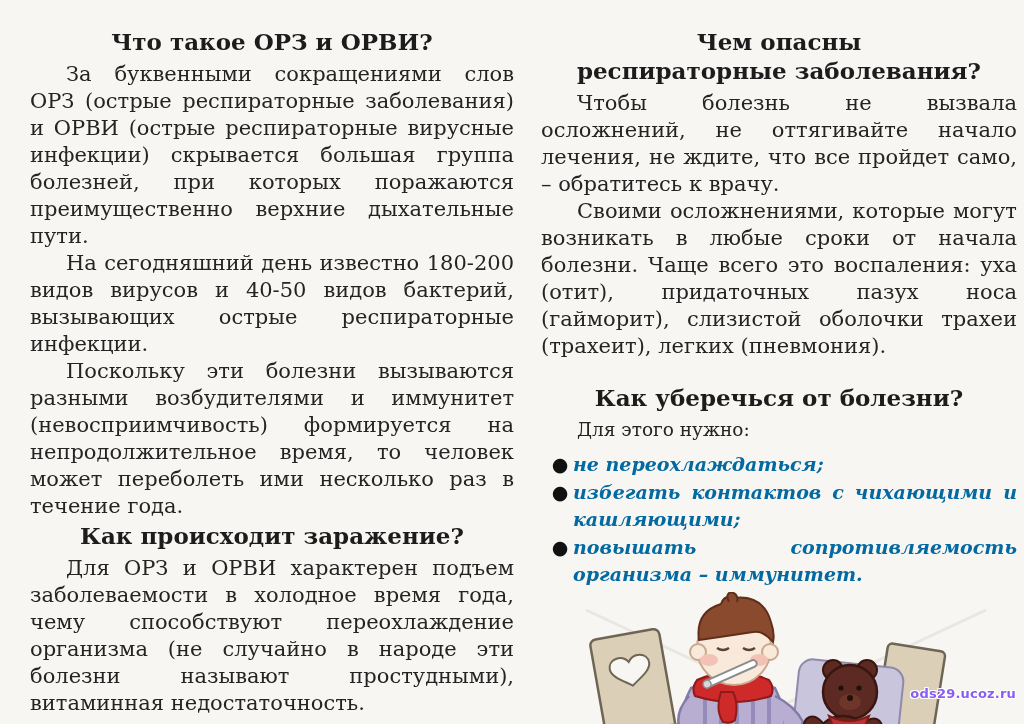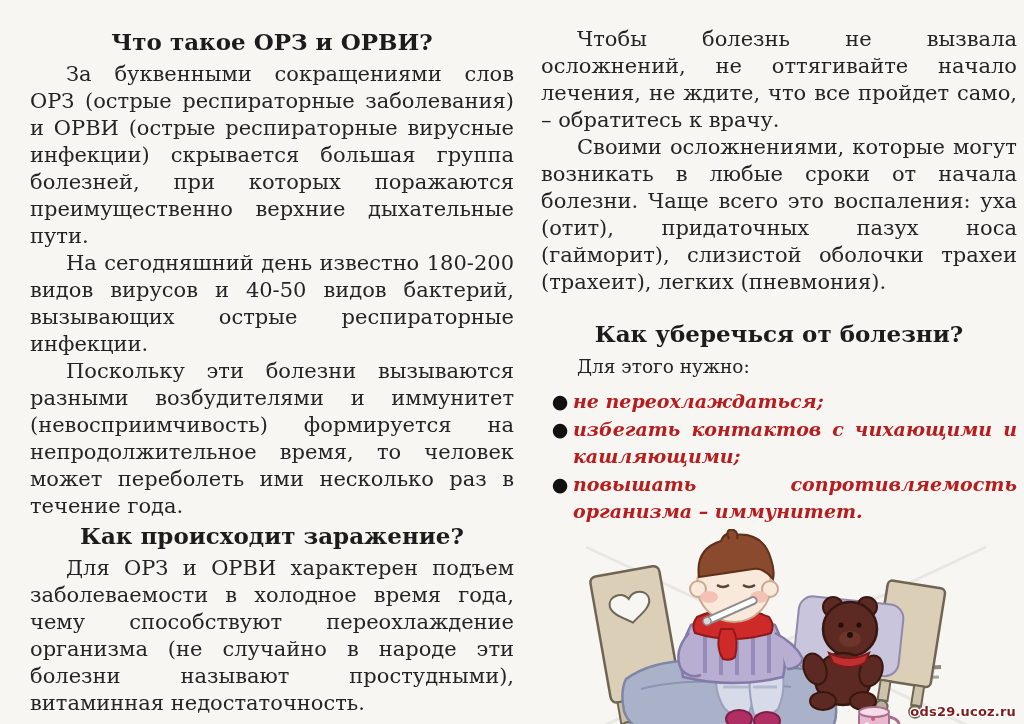--- a/index.html
+++ b/index.html
@@ -49,35 +49,35 @@
     line-height:27px;
     color:#111;
   }
   .bullet-text{
     flex:1;
     font-weight:bold;
     font-style:italic;
     font-size:19px;
     line-height:27px;
     text-align:justify;
-    color:#b91c1c;
+    color:#0369a1;
   }
   .illustration-wrap{
     margin-top:4px;
     width:430px;
     margin-left:30px;
   }
   .watermark{
     position:absolute;
     right:8px;
-    bottom:5px;
+    bottom:23px;
     font-family:"DejaVu Sans","Liberation Sans",sans-serif;
     font-weight:bold;
     font-size:13px;
-    color:#7f1d1d;
+    color:#8b5cf6;
     text-shadow:
       -1px -1px 0 #ffffff, 1px -1px 0 #ffffff,
       -1px  1px 0 #ffffff, 1px  1px 0 #ffffff;
     letter-spacing:0.2px;
   }
 </style>
 </head>
 <body>
 
 <div class="page">
@@ -86,20 +86,24 @@
     <div class="heading">Что такое ОРЗ и ОРВИ?</div>
     <p class="para">За буквенными сокращениями слов ОРЗ (острые респираторные заболевания) и ОРВИ (острые респираторные вирусные инфекции) скрывается большая группа болезней, при которых поражаются преимущественно верхние дыхательные пути.</p>
     <p class="para">На сегодняшний день известно 180-200 видов вирусов и 40-50 видов бактерий, вызывающих острые респираторные инфекции.</p>
     <p class="para">Поскольку эти болезни вызываются разными возбудителями и иммунитет (невосприимчивость) формируется на непродолжительное время, то человек может переболеть ими несколько раз в течение года.</p>
     <div class="heading">Как происходит заражение?</div>
     <p class="para">Для ОРЗ и ОРВИ характерен подъем заболеваемости в холодное время года, чему способствуют переохлаждение организма (не случайно в народе эти болезни называют простудными), витаминная недостаточность.</p>
 
   </div>
 
   <div class="col col-right">
+    <div class="heading">
+      <span>Чем опасны</span><br>
+      <span>респираторные заболевания?</span>
+    </div>
     <p class="para">Чтобы болезнь не вызвала осложнений, не оттягивайте начало лечения, не ждите, что все пройдет само, – обратитесь к врачу.</p>
     <p class="para">Своими осложнениями, которые могут возникать в любые сроки от начала болезни. Чаще всего это воспаления: уха (отит), придаточных пазух носа (гайморит), слизистой оболочки трахеи (трахеит), легких (пневмония).</p>
 
     <div class="heading" style="margin-top:24px;">Как уберечься от болезни?</div>
     <p class="lead">Для этого нужно:</p>
 
     <div class="bullet-list">
       <div class="bullet-item">
         <span class="bullet-marker">●</span>
         <span class="bullet-text">не переохлаждаться;</span>

